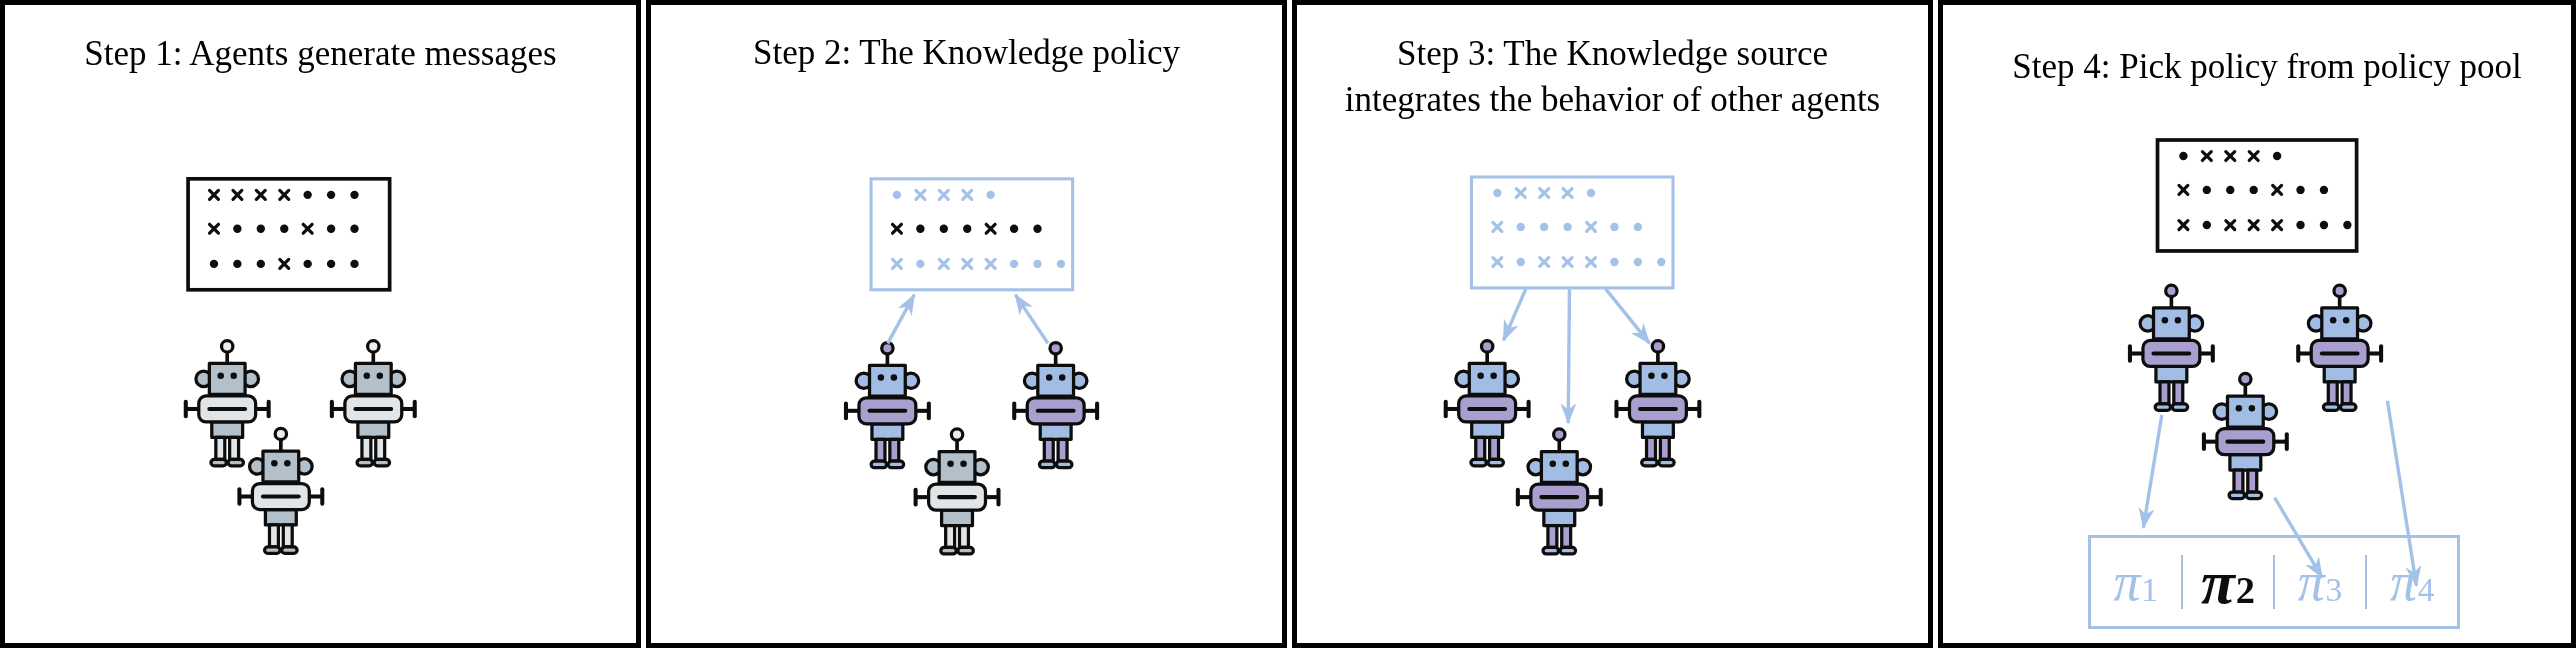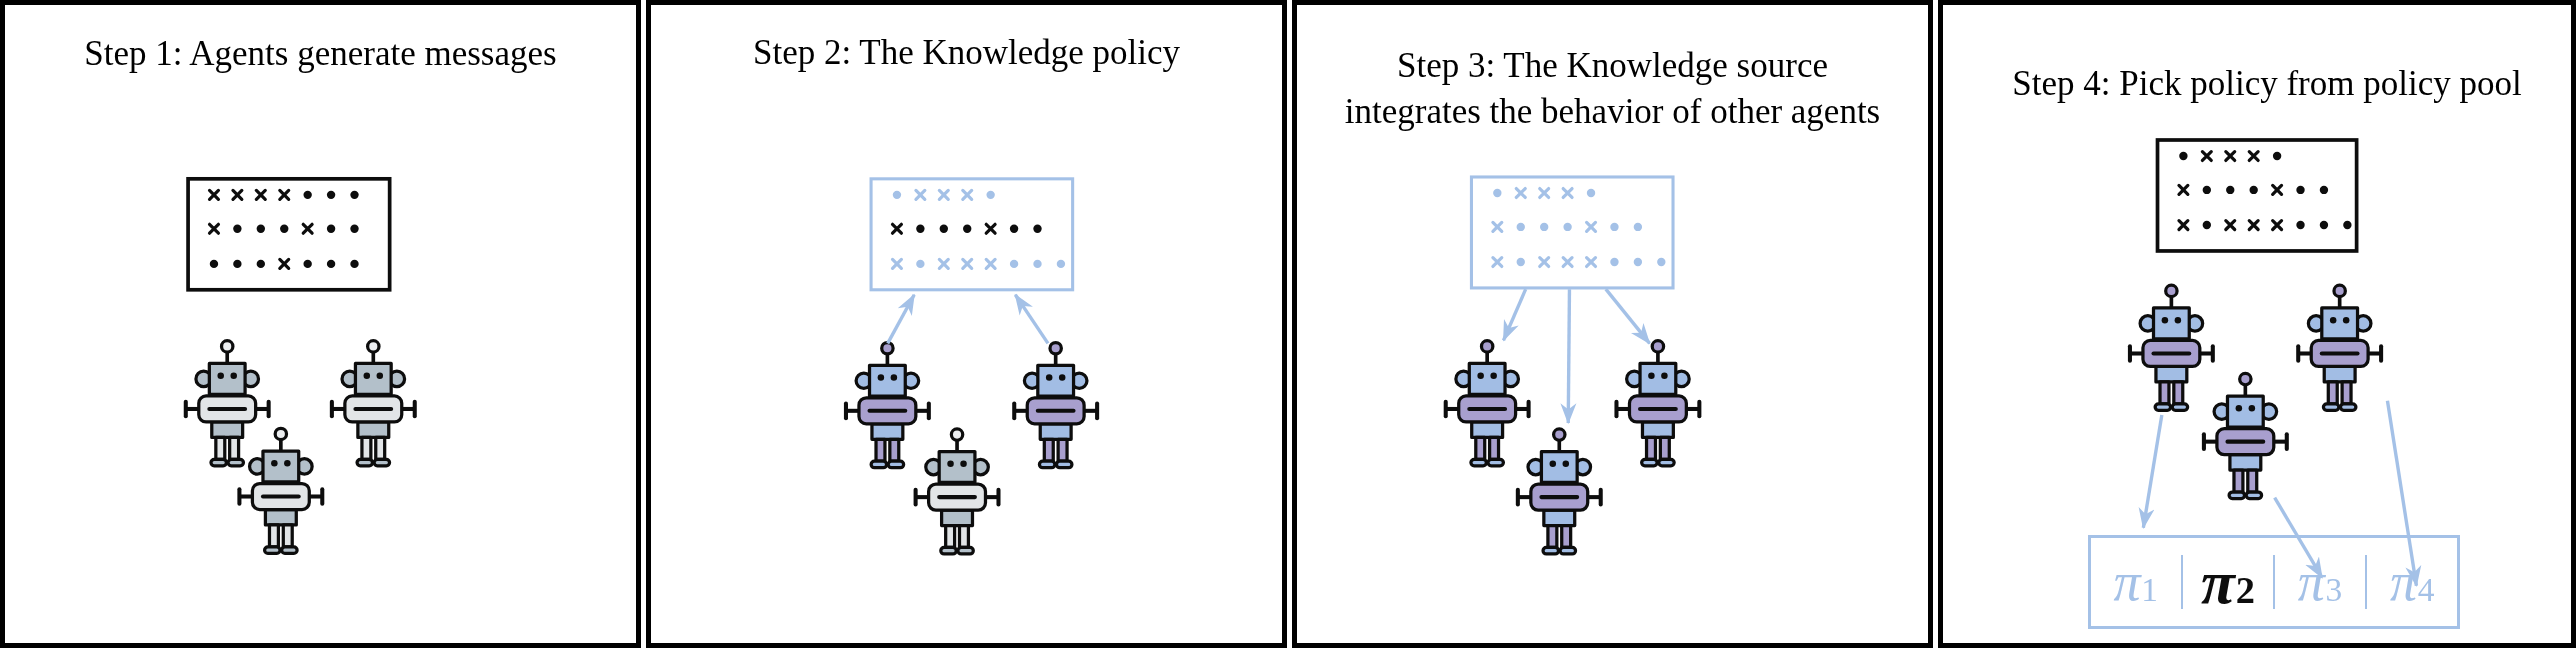--- a/index.html
+++ b/index.html
@@ -212,21 +212,21 @@
           <rect x="35" y="148" width="19" height="8" rx="4" fill="#b3c0ca"></rect>
           <rect x="56" y="148" width="19" height="8" rx="4" fill="#b3c0ca"></rect>
           <rect x="20" y="70" width="70" height="32" rx="9" fill="#e2e5e7"></rect>
           <line x1="33" y1="86" x2="77" y2="86" stroke-width="5" stroke-linecap="round"></line>
         </g>
         <line x1="384" y1="549" x2="427" y2="470" stroke="#a4c1e7" stroke-width="5.5" marker-end="url(#ah1)"></line>
         <line x1="644" y1="549" x2="591" y2="470" stroke="#a4c1e7" stroke-width="5.5" marker-end="url(#ah1)"></line>
       </svg>
     </div>
   <div class="panel">
-      <div class="title" style="top: 38px;">
+      <div class="title" style="top: 26px;">
         <div class="title-line">Step 3: The Knowledge source</div>
         <div class="title-line">integrates the behavior of other agents</div>
       </div>
       <svg class="layer" viewBox="0 0 1024 1035" preserveAspectRatio="xMinYMin slice">
         <defs>
           <marker id="ah2" markerUnits="userSpaceOnUse" markerWidth="40" markerHeight="30" refX="32" refY="15" orient="auto">
             <path d="M0,2 L34,15 L0,28 L10,15 Z" fill="#a4c1e7"></path>
           </marker>
         </defs>
         <rect x="283" y="279" width="327" height="180" fill="#fff" stroke="#a4c1e7" stroke-width="5"></rect>
@@ -311,21 +311,21 @@
           <rect x="56" y="148" width="19" height="8" rx="4" fill="#a2bde4"></rect>
           <rect x="20" y="70" width="70" height="32" rx="9" fill="#a89fce"></rect>
           <line x1="33" y1="86" x2="77" y2="86" stroke-width="5" stroke-linecap="round"></line>
         </g>
         <line x1="371" y1="461" x2="335" y2="544" stroke="#a4c1e7" stroke-width="5.5" marker-end="url(#ah2)"></line>
         <line x1="442" y1="461" x2="440" y2="678" stroke="#a4c1e7" stroke-width="5.5" marker-end="url(#ah2)"></line>
         <line x1="501" y1="461" x2="572" y2="549" stroke="#a4c1e7" stroke-width="5.5" marker-end="url(#ah2)"></line>
       </svg>
     </div>
   <div class="panel">
-      <div class="title" style="top: 56px; margin-left: 20px;">
+      <div class="title" style="top: 39px; margin-left: 20px;">
         <div class="title-line">Step 4: Pick policy from policy pool</div>
       </div>
       <div class="pool" style="left: 145px; top: 530px; width: 372px; height: 94px; border: 3.1px solid rgb(164, 193, 231);">
         <div class="pool-cell" style="color: rgb(164, 193, 231);">
           <span class="pi">π</span>
           <span class="pi-sub">1</span>
         </div>
         <div class="pool-sep" style="background: rgb(164, 193, 231);"></div>
         <div class="pool-cell selected" style="color: rgb(13, 13, 13);">
           <span class="pi">π</span>

